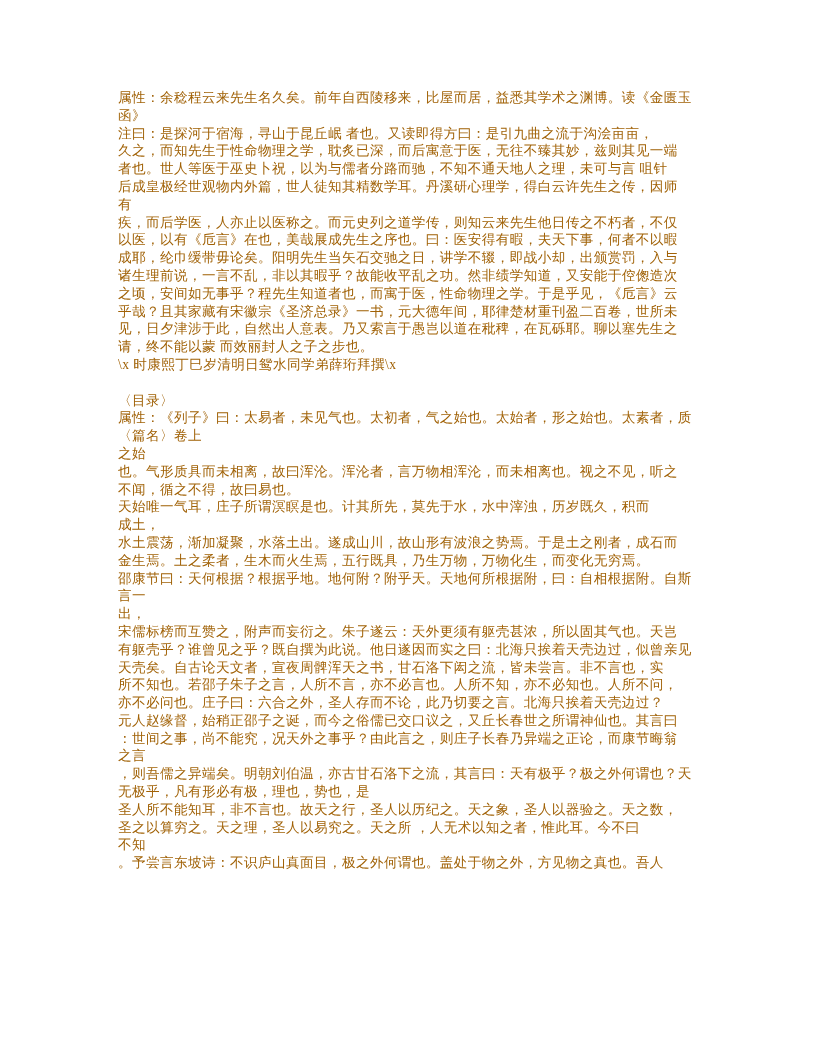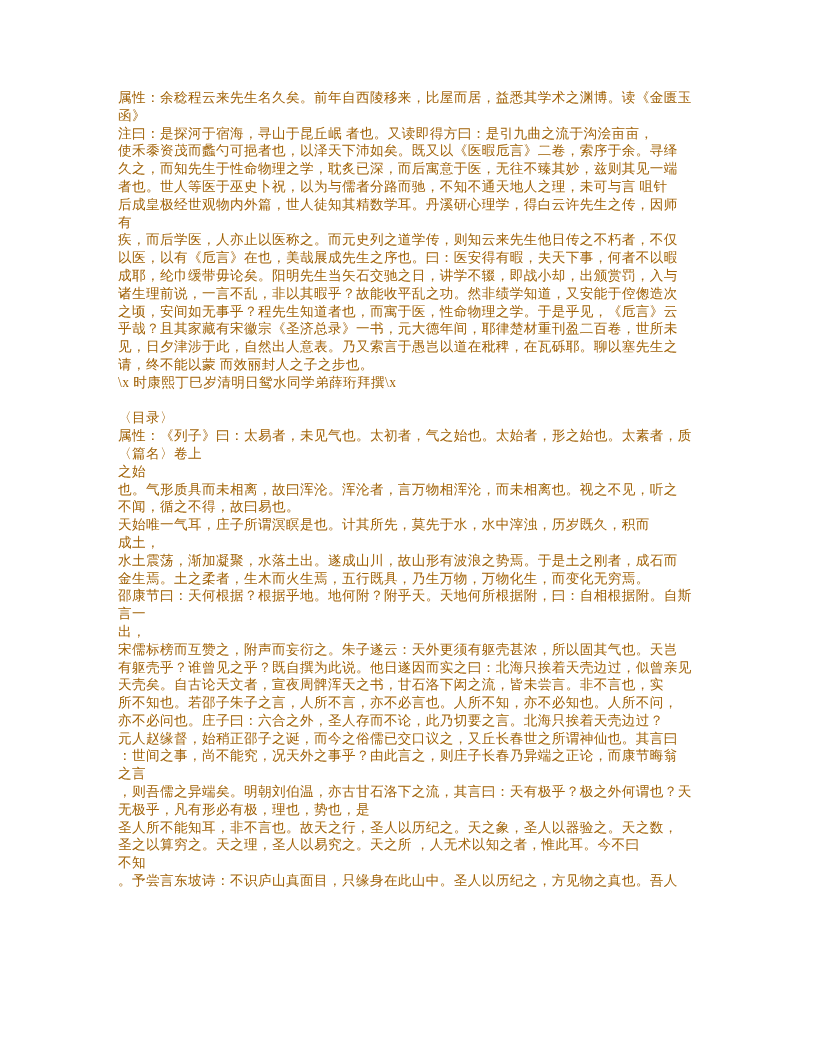--- a/index.html
+++ b/index.html
@@ -31,21 +31,20 @@
     height: 17.8px;
   }
 </style>
 </head>
 <body>
 
 <div class="page">
     <div class="line">属性：余稔程云来先生名久矣。前年自西陵移来，比屋而居，益悉其学术之渊博。读《金匮玉</div>
     <div class="line">函》</div>
     <div class="line">注曰：是探河于宿海，寻山于昆丘岷 者也。又读即得方曰：是引九曲之流于沟浍亩亩，</div>
-    <div class="line">使禾黍资茂而蠡勺可挹者也，以泽天下沛如矣。既又以《医暇卮言》二卷，索序于余。寻绎</div>
     <div class="line">久之，而知先生于性命物理之学，耽炙已深，而后寓意于医，无往不臻其妙，兹则其见一端</div>
     <div class="line">者也。世人等医于巫史卜祝，以为与儒者分路而驰，不知不通天地人之理，未可与言 咀针</div>
     <div class="line">后成皇极经世观物内外篇，世人徒知其精数学耳。丹溪研心理学，得白云许先生之传，因师</div>
     <div class="line">有</div>
     <div class="line">疾，而后学医，人亦止以医称之。而元史列之道学传，则知云来先生他日传之不朽者，不仅</div>
     <div class="line">以医，以有《卮言》在也，美哉展成先生之序也。曰：医安得有暇，夫天下事，何者不以暇</div>
     <div class="line">成耶，纶巾缓带毋论矣。阳明先生当矢石交驰之日，讲学不辍，即战小却，出颁赏罚，入与</div>
     <div class="line">诸生理前说，一言不乱，非以其暇乎？故能收平乱之功。然非绩学知道，又安能于倥偬造次</div>
     <div class="line">之顷，安间如无事乎？程先生知道者也，而寓于医，性命物理之学。于是乎见，《卮言》云</div>
     <div class="line">乎哉？且其家藏有宋徽宗《圣济总录》一书，元大德年间，耶律楚材重刊盈二百卷，世所未</div>
@@ -72,14 +71,14 @@
     <div class="line">所不知也。若邵子朱子之言，人所不言，亦不必言也。人所不知，亦不必知也。人所不问，</div>
     <div class="line">亦不必问也。庄子曰：六合之外，圣人存而不论，此乃切要之言。北海只挨着天壳边过？</div>
     <div class="line">元人赵缘督，始稍正邵子之诞，而今之俗儒已交口议之，又丘长春世之所谓神仙也。其言曰</div>
     <div class="line">：世间之事，尚不能究，况天外之事乎？由此言之，则庄子长春乃异端之正论，而康节晦翁</div>
     <div class="line">之言</div>
     <div class="line">，则吾儒之异端矣。明朝刘伯温，亦古甘石洛下之流，其言曰：天有极乎？极之外何谓也？天</div>
     <div class="line">无极乎，凡有形必有极，理也，势也，是</div>
     <div class="line">圣人所不能知耳，非不言也。故天之行，圣人以历纪之。天之象，圣人以器验之。天之数，</div>
     <div class="line">圣之以算穷之。天之理，圣人以易究之。天之所 ，人无术以知之者，惟此耳。今不曰</div>
     <div class="line">不知</div>
-    <div class="line">。予尝言东坡诗：不识庐山真面目，只缘身在此山中。圣人以历纪之，方见物之真也。吾人</div>
+    <div class="line">。予尝言东坡诗：不识庐山真面目，极之外何谓也。盖处于物之外，方见物之真也。吾人</div>
   </div>
 
 </body></html>

